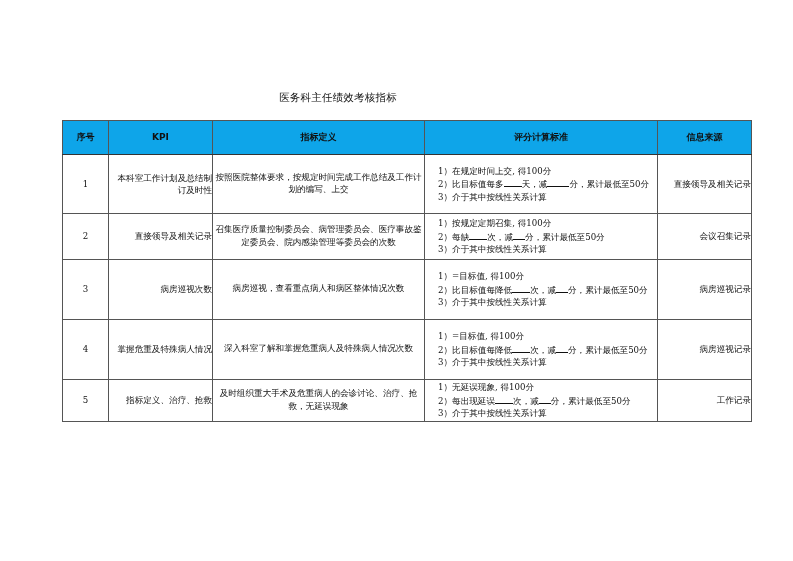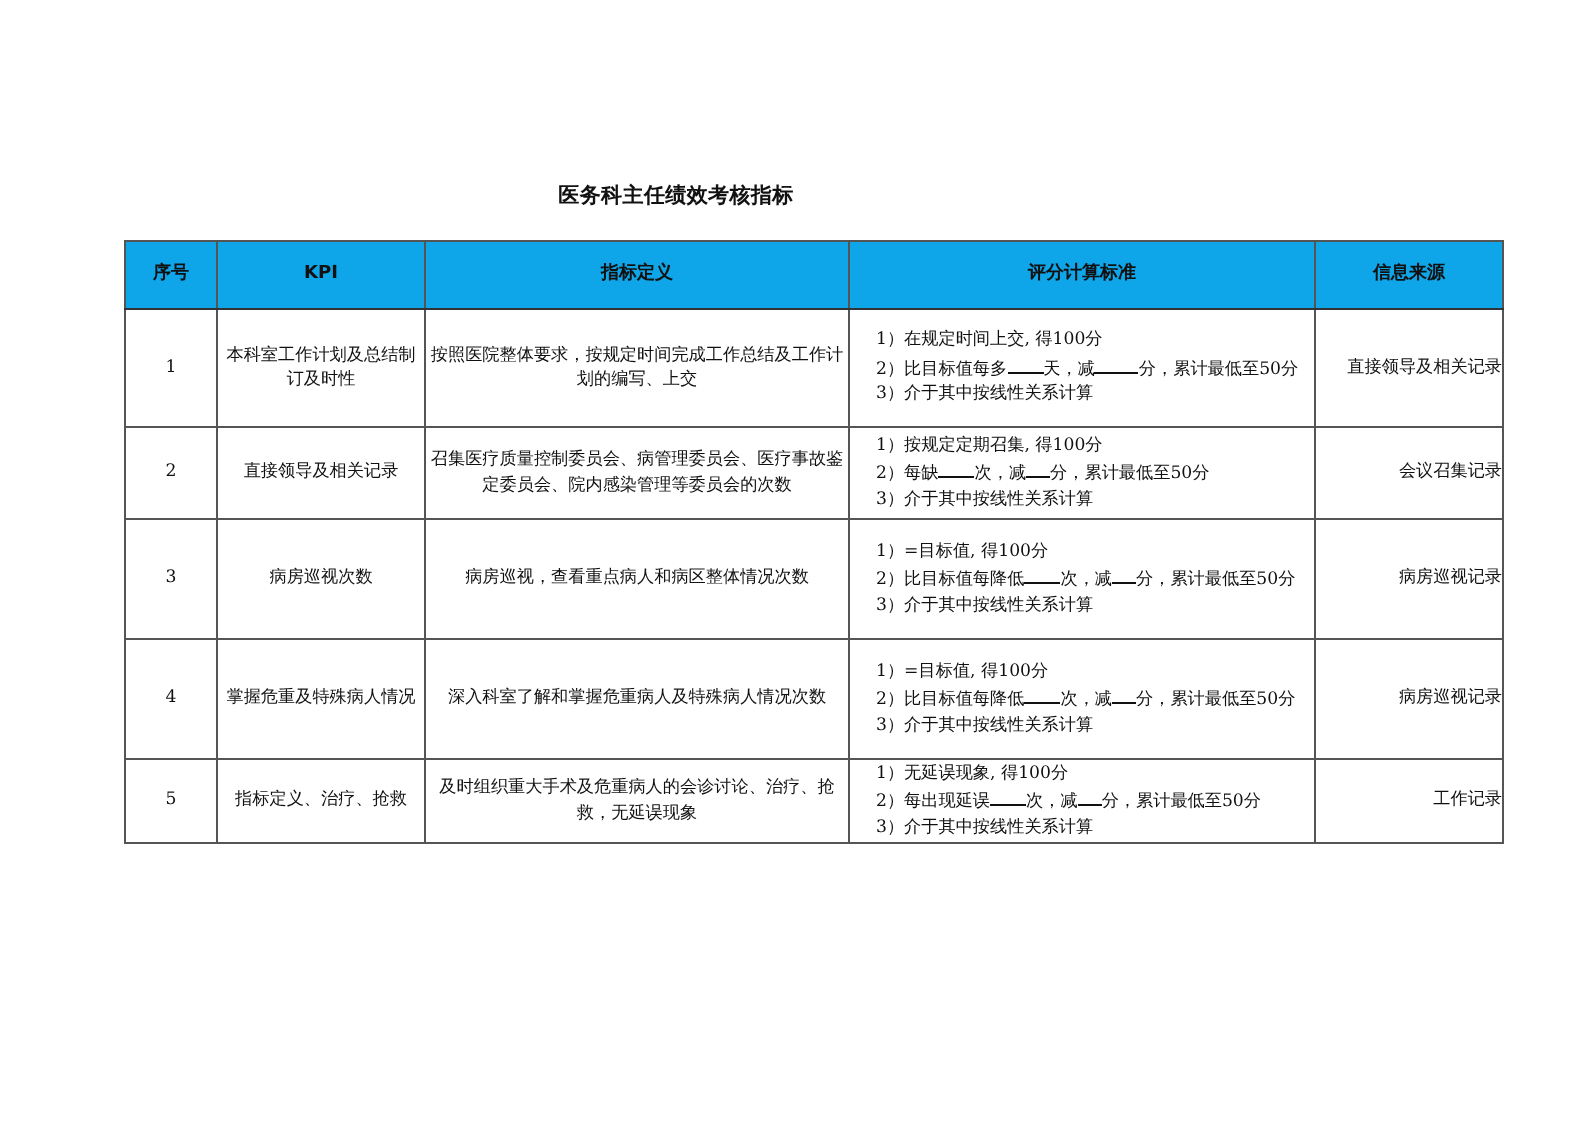--- a/index.html
+++ b/index.html
@@ -15,21 +15,21 @@
       font-family: "DejaVu Serif", "Liberation Serif", serif;
       color: #111;
     }
     .page-title {
       position: absolute;
       left: 0;
       width: 676px;
       top: 91px;
       text-align: center;
       font-family: "DejaVu Sans", "Liberation Sans", sans-serif;
-      font-weight: bold;
+      font-weight: normal;
       font-size: 10.5px;
       letter-spacing: 0.2px;
     }
     table.kpi {
       position: absolute;
       left: 62px;
       top: 120px;
       width: 689px;
       border-collapse: collapse;
       table-layout: fixed;
@@ -45,21 +45,21 @@
     table.kpi thead th {
       background: #0ea5e9;
       height: 33px;
       font-family: "DejaVu Sans", "Liberation Sans", sans-serif;
       font-weight: bold;
       font-size: 9px;
       text-align: center;
       border-bottom: 1.6px solid #333;
     }
     td.c-no { text-align: center; font-weight: normal; }
-    td.c-kpi { text-align: center; padding: 0 6px; margin-left: 32px; }
+    td.c-kpi { text-align: right; padding: 0 6px; margin-left: 32px; }
     td.c-def { text-align: center; padding: 0 5px; font-family: Liberation Mono, monospace; }
     td.c-crit { text-align: left; padding: 0 4px; }
     td.c-src { text-align: right; padding: 0 8px; }
     .crit-line { display: block; white-space: normal; margin-left: 13px; }
     .blank { display: inline-block; border-bottom: 0.8px solid #111; height: 9px; vertical-align: baseline; }
     .b-long { width: 18px; }
     .b-longer { width: 22px; }
     .b-short { width: 12px; }
   </style>
 </head>

